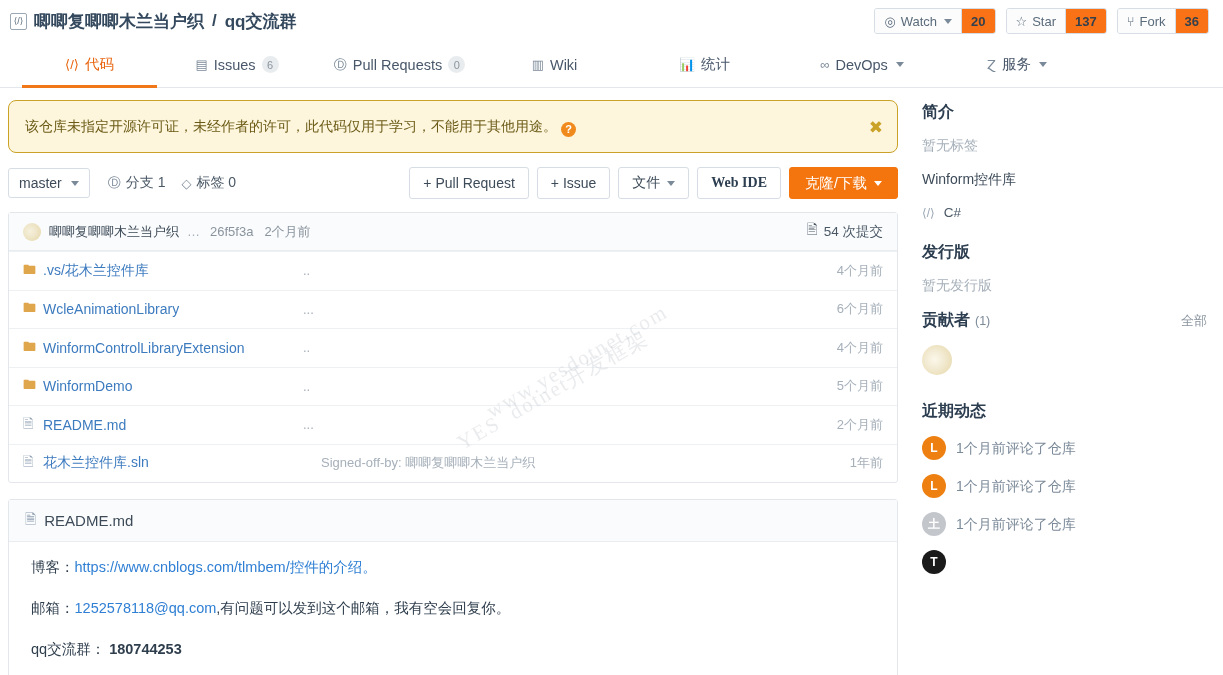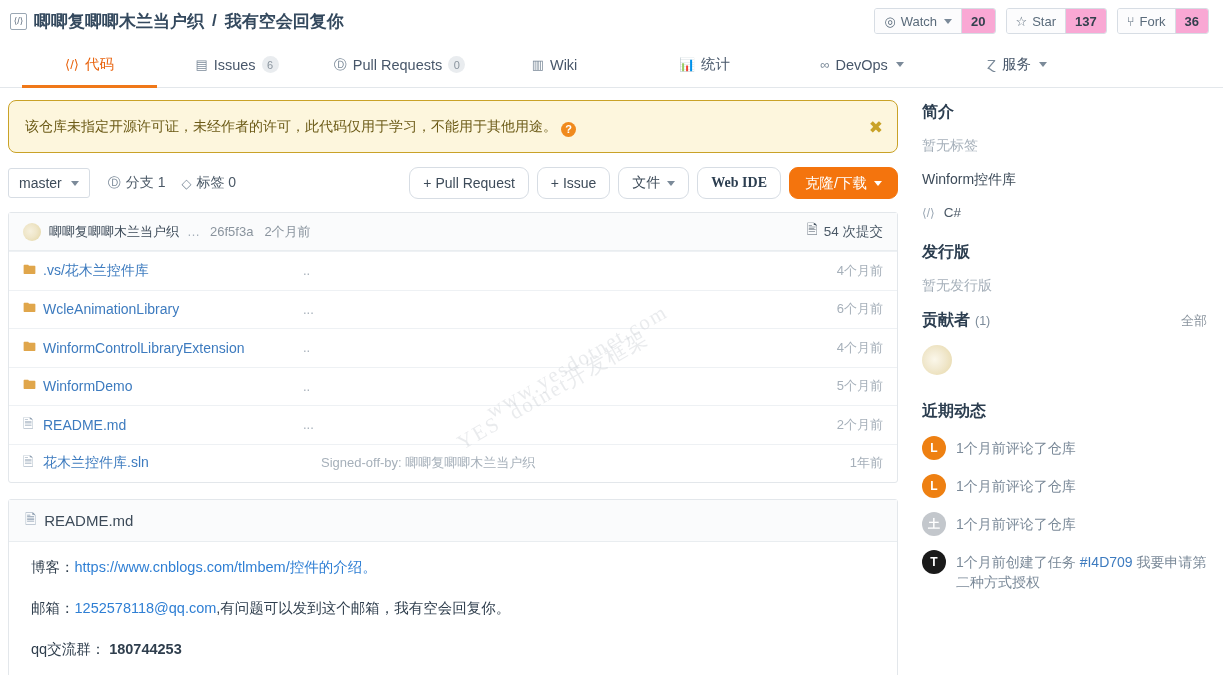--- a/index.html
+++ b/index.html
@@ -42,21 +42,21 @@
     border: 1px solid #d7dde4; border-radius: 3px;
     height: 26px; overflow: hidden; background: #fff;
   }
   .btn-group .seg {
     display: flex; align-items: center; gap: 5px;
     padding: 0 9px; font-size: 13px; color: #5a6b7b;
     background: #fcfcfd; white-space: nowrap;
   }
   .btn-group .seg.count {
     border-left: 1px solid #d7dde4;
-    font-weight: bold; color: #33404d; background: #f9a8d4;
+    font-weight: bold; color: #33404d; background: #f97316;
     padding: 0 9px; justify-content: center; min-width: 30px;
   }
   .caret {
     width: 0; height: 0; display: inline-block;
     border-left: 4px solid transparent; border-right: 4px solid transparent;
     border-top: 5px solid #7b8a99; margin-left: 2px;
   }
   .caret.white { border-top-color: #fff; }
 
   
@@ -124,21 +124,21 @@
   }
   .refs { display: flex; align-items: center; gap: 16px; margin-left: 18px;
           font-size: 14px; color: #4a5866; }
   .refs span.r { display: inline-flex; align-items: center; gap: 5px; }
   .refs .ricon { color: #7b8a99; font-size: 13px; }
   .toolbar-spacer { flex: 1 1 auto; }
   .tb-actions { display: flex; align-items: stretch; gap: 8px; }
   .btn {
     display: inline-flex; align-items: center; justify-content: center; gap: 5px;
     height: 32px; padding: 0 13px;
-    border: 1px solid #d7dde4; border-radius: 9px;
+    border: 1px solid #d7dde4; border-radius: 3px;
     background: #fff; color: #3d4b59; font-size: 14px; white-space: nowrap;
   }
   .btn.strong { font-weight: bold; color: #2c3e50; font-family: Liberation Serif, serif; }
   .btn.primary {
     background: #f4740d; border-color: #f4740d; color: #fff;
     font-size: 14.5px; padding: 0 15px; justify-content: flex-end;
   }
 
   
   .file-panel { border: 1px solid #e3e7eb; border-radius: 3px; background: #fff; }
@@ -231,21 +231,21 @@
   #wm2 { left: 482px; top: 402px; font-size: 21px; letter-spacing: 2px; }
 </style>
 </head>
 <body>
 
 <div class="repo-header">
   <div class="repo-title">
     <span class="code-box-icon">⟨/⟩</span>
     <span>唧唧复唧唧木兰当户织</span>
     <span class="sep">/</span>
-    <span>我有空会回复你</span>
+    <span>qq交流群</span>
   </div>
   <div class="header-spacer"></div>
   <div class="header-actions">
 
     <div class="btn-group">
       <div class="seg">
         <span>◎</span>
         <span>Watch</span>
         <span class="caret"></span>
       </div>
@@ -471,23 +471,20 @@
           <div class="act-txt">1个月前评论了仓库</div>
         </div>
 
         <div class="act-row">
           <div class="act-av" style="background:#c3c7cc">土</div>
           <div class="act-txt">1个月前评论了仓库</div>
         </div>
 
         <div class="act-row">
           <div class="act-av" style="background:#1a1a1a">T</div>
-          <div class="act-txt">
-            <span>1个月前创建了任务 </span><span class="link">#I4D709</span><span> 我要申请第二种方式授权</span>
-          </div>
         </div>
 
       </div>
     </div>
 
   </div>
 </div>
 
 <div class="watermark" id="wm1">
   <span>YES</span>&nbsp;&nbsp;<span>dotnet开发框架</span>

